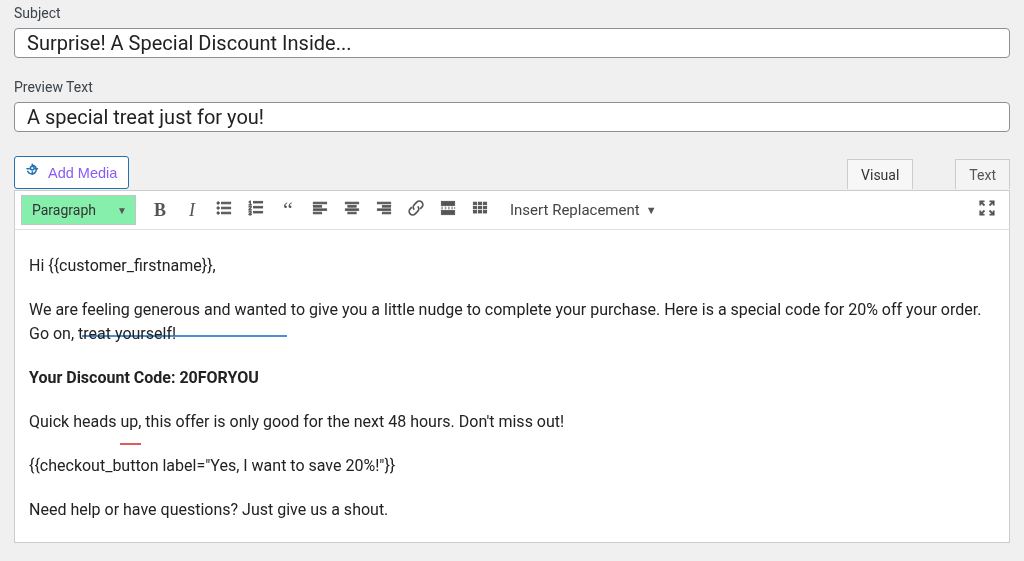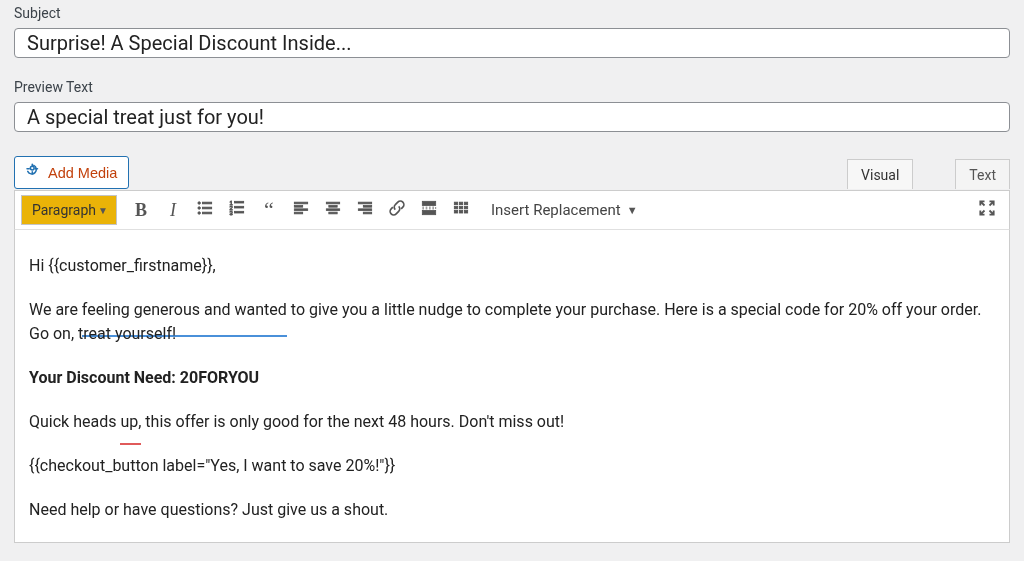--- a/index.html
+++ b/index.html
@@ -42,21 +42,21 @@
     margin-top: 6px;
   }
   .add-media-btn {
     display: inline-flex;
     align-items: center;
     gap: 6px;
     background: #fff;
     border: 1px solid #2271b1;
     border-radius: 3px;
     padding: 5px 11px 5px 9px;
-    color: #c2410c;
+    color: #8b5cf6;
     font-size: 14.5px;
     font-weight: 400;
     cursor: pointer;
   }
   .add-media-btn svg { width: 18px; height: 18px; }
 
   .editor-tabs {
     display: flex;
     align-items: flex-end;
     gap: 38px;
@@ -84,25 +84,25 @@
     align-items: center;
     padding: 3px 6px;
     gap: 0;
     margin-top: 1px;
   }
   .format-select {
     display: inline-flex;
     align-items: center;
     justify-content: space-between;
     border: 1px solid #c3c4c7;
-    background: #eab308;
+    background: #86efac;
     padding: 4px 8px 4px 10px;
     font-size: 14px;
     color: #333;
-    width: 96px;
+    width: 115px;
     height: 30px;
     margin-right: 8px;
     cursor: pointer;
   }
   .format-select .caret { font-size: 10px; color: #555; }
 
   .tb-btn {
     width: 32px;
     height: 32px;
     display: inline-flex;
@@ -321,21 +321,21 @@
     </button>
   </div>
 
   <div class="editor-content">
     <p>
       <span>Hi </span><span>{{customer_firstname}}</span><span>,</span>
     </p>
     <p>
       <span>We are </span><span class="spellblue">feeling generous and wanted</span><span> to give you a little nudge to complete your purchase. Here is a special code for 20% off your order. Go on, treat yourself!</span>
     </p>
-    <p class="bold">Your Discount Need: 20FORYOU</p>
+    <p class="bold">Your Discount Code: 20FORYOU</p>
     <p>
       <span>Quick heads </span><span class="spellred">up,</span><span> this offer is only good for the next 48 hours. Don't miss out!</span>
     </p>
     <p>{{checkout_button label="Yes, I want to save 20%!"}}</p>
     <p>Need help or have questions? Just give us a shout.</p>
   </div>
 
 </div>
 
 </body></html>

